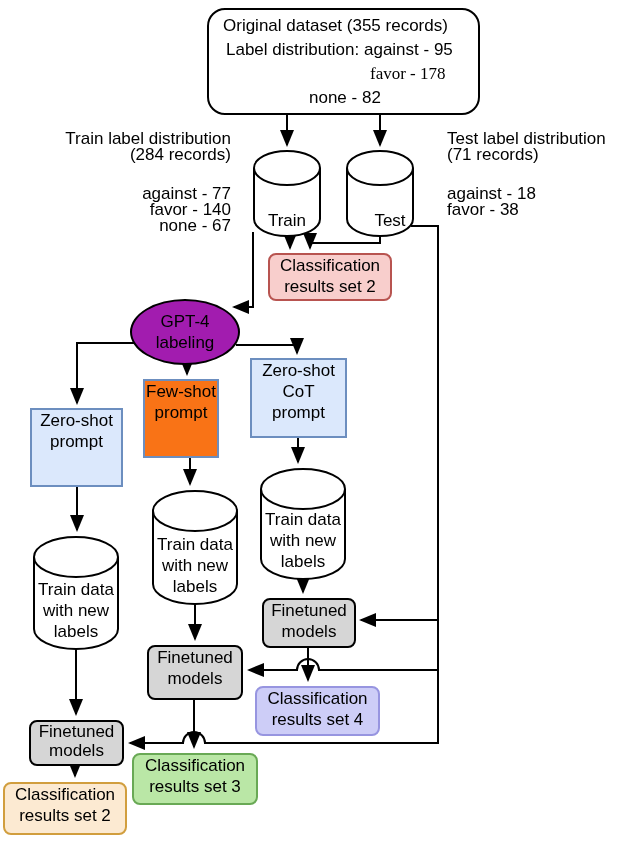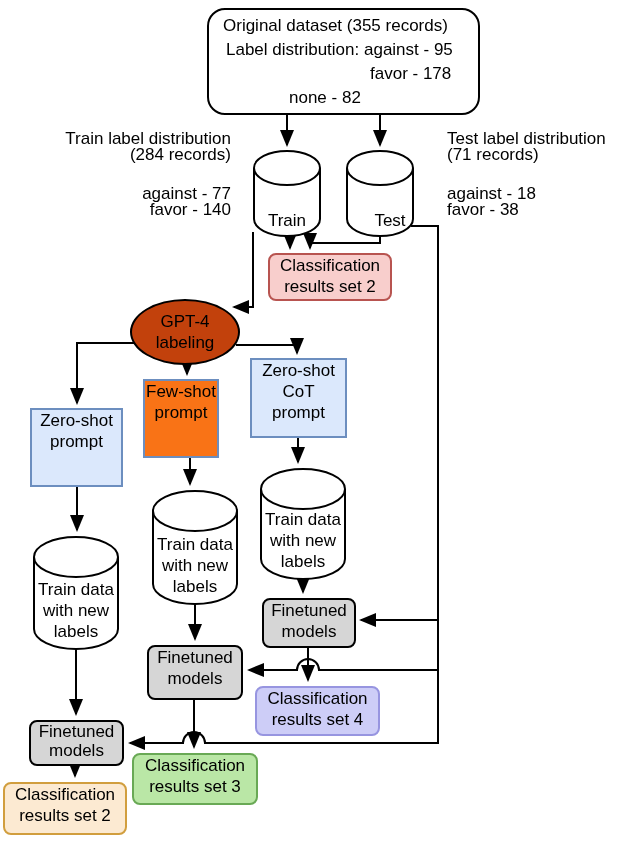--- a/index.html
+++ b/index.html
@@ -4,21 +4,21 @@
 <style>
   html,body{margin:0;padding:0;background:#fff;}
   .canvas{position:relative;width:625px;height:841px;background:#fff;overflow:hidden;
           font-family:"Liberation Sans",sans-serif;color:#000;}
   svg.wires{position:absolute;left:0;top:0;z-index:1;}
   .node{position:absolute;z-index:2;box-sizing:border-box;}
   .box{border:2px solid #000;background:#fff;display:flex;flex-direction:column;
        align-items:center;text-align:center;}
   .rounded{border-radius:8px;}
   .biground{border-radius:18px;}
-  .ellipse{border:2px solid #000;border-radius:50%;background:#c2410c;display:flex;flex-direction:column;
+  .ellipse{border:2px solid #000;border-radius:50%;background:#a21caf;display:flex;flex-direction:column;
        align-items:center;justify-content:center;text-align:center;}
   .ln{font-size:17px;line-height:21px;white-space:nowrap;}
   .topbox .ln{line-height:24px;text-align:left;}
   .sidetext .ln{line-height:16px;}
   .right{text-align:right;}
   .left{text-align:left;}
   .cyl{position:absolute;z-index:2;}
   .cyl svg{position:absolute;left:0;top:0;}
   .cyl .label{position:absolute;left:0;right:0;display:flex;flex-direction:column;
        align-items:center;justify-content:flex-end;text-align:center;}
@@ -54,31 +54,32 @@
       <path d="M75,766 L75,776" marker-end="url(#arw)"></path>
       <path d="M411,226 L438,226 L438,743 L205,743 A11,11 0 0 0 183,743 L130,743" marker-end="url(#arw)"></path>
       <path d="M438,620 L361,620" marker-end="url(#arw)"></path>
       <path d="M438,670 L319,670 A11,11 0 0 0 297,670 L249,670" marker-end="url(#arw)"></path>
     </g>
   </svg>
 
   <div class="node box biground topbox" style="left:207px;top:8px;width:273px;height:107px;align-items:stretch;padding:4px 0 0 0;">
     <div class="ln" style="padding-left:14px;">Original dataset (355 records)</div>
     <div class="ln" style="padding-left:17px;">Label distribution: against - 95</div>
-    <div class="ln" style="padding-left:161px;">favor - 178</div>
-    <div class="ln" style="padding-left:80px;">none - 82</div>
+    <div class="ln" style="padding-left:161px;font-family:Liberation Serif, serif;">favor - 178</div>
+    <div class="ln" style="padding-left:100px;">none - 82</div>
   </div>
 
   <div class="node sidetext right" style="left:28px;top:131px;width:203px;">
     <div class="ln">Train label distribution</div>
     <div class="ln">(284 records)</div>
   </div>
   <div class="node sidetext right" style="left:28px;top:186px;width:203px;">
     <div class="ln">against - 77</div>
     <div class="ln">favor - 140</div>
+    <div class="ln">none - 67</div>
   </div>
   <div class="node sidetext left" style="left:447px;top:131px;width:178px;">
     <div class="ln">Test label distribution</div>
     <div class="ln">(71 records)</div>
   </div>
   <div class="node sidetext left" style="left:447px;top:186px;width:178px;">
     <div class="ln">against - 18</div>
     <div class="ln">favor - 38</div>
   </div>
 

